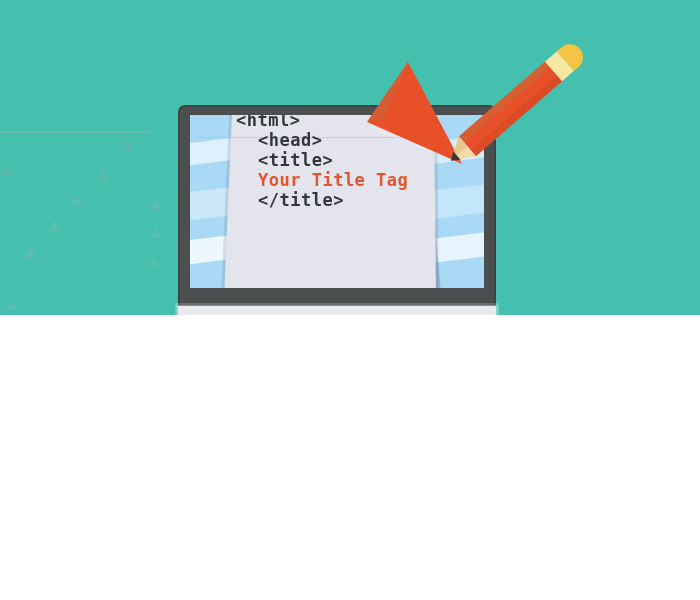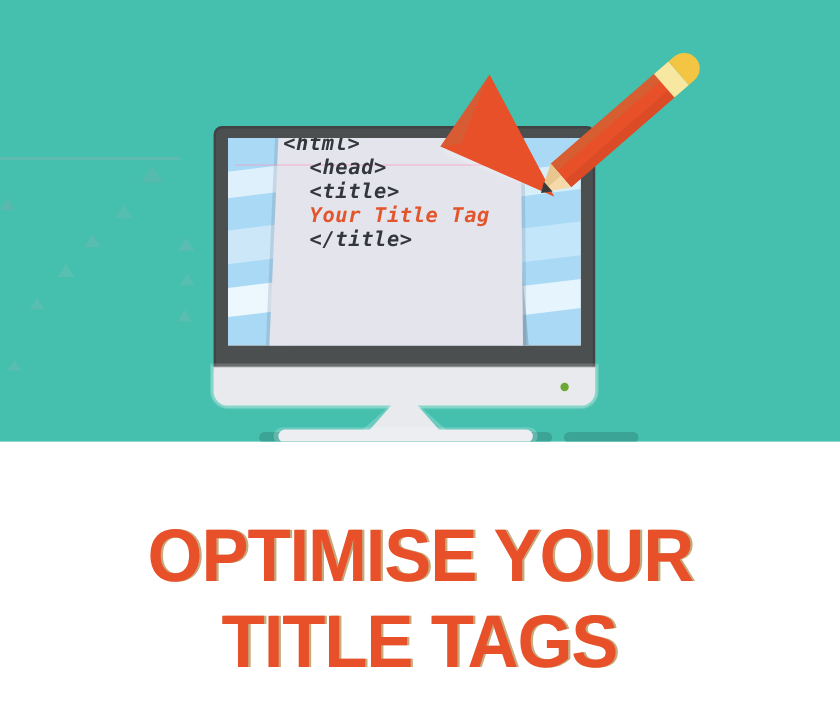--- a/index.html
+++ b/index.html
@@ -4,21 +4,21 @@
 <style>
   html,body{margin:0;padding:0;}
   body{
     width:700px;height:600px;overflow:hidden;
     font-family:"Liberation Sans", sans-serif;
     background:#ffffff;
   }
   #poster{position:relative;width:700px;height:600px;overflow:hidden;background:#ffffff;}
 
   
-  .hero{position:absolute;left:0;top:0;width:700px;height:368px;background:#45bfae;overflow:hidden;font-style:italic;}
+  .hero{position:absolute;left:0;top:0;width:700px;height:315px;background:#45bfae;overflow:hidden;}
 
   
   .speck{position:absolute;opacity:.22;}
   .speck.s1{left:0;top:131px;width:150px;height:2px;background:#d7a8c0;}
   .speck.s2{left:118px;top:138px;width:0;height:0;border-left:9px solid transparent;border-right:9px solid transparent;border-bottom:14px solid #9aa7b8;}
   .speck.s3{left:95px;top:170px;width:0;height:0;border-left:8px solid transparent;border-right:8px solid transparent;border-bottom:12px solid #8fb9bf;}
   .speck.s4{left:70px;top:195px;width:0;height:0;border-left:7px solid transparent;border-right:7px solid transparent;border-bottom:11px solid #a0b0bd;}
   .speck.s5{left:48px;top:220px;width:0;height:0;border-left:7px solid transparent;border-right:7px solid transparent;border-bottom:11px solid #9fc3c0;}
   .speck.s6{left:25px;top:248px;width:0;height:0;border-left:6px solid transparent;border-right:6px solid transparent;border-bottom:10px solid #a5b7c2;}
   .speck.s7{left:148px;top:198px;width:0;height:0;border-left:7px solid transparent;border-right:7px solid transparent;border-bottom:11px solid #a8b3c4;}
@@ -181,18 +181,14 @@
 
         <polygon points="22,52 22,78 0,65" fill="#f6d9a8"></polygon>
         <polygon points="22,52 22,65 0,65" fill="#e8c68f"></polygon>
 
         <polygon points="8,59.5 8,70.5 0,65" fill="#3a3a3a"></polygon>
       </g>
     </svg>
 
   </div>
 
-  <div class="caption">
-    <div class="headline">OPTIMISE YOUR</div>
-    <div class="headline">TITLE TAGS</div>
-  </div>
 
 </div>
 
 </body></html>

